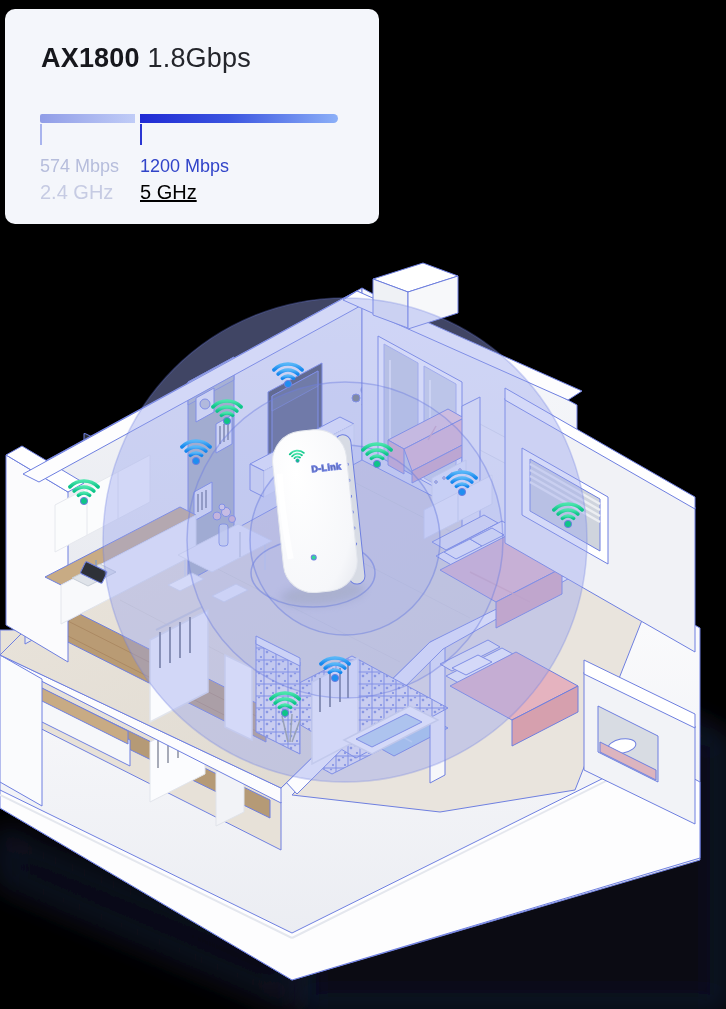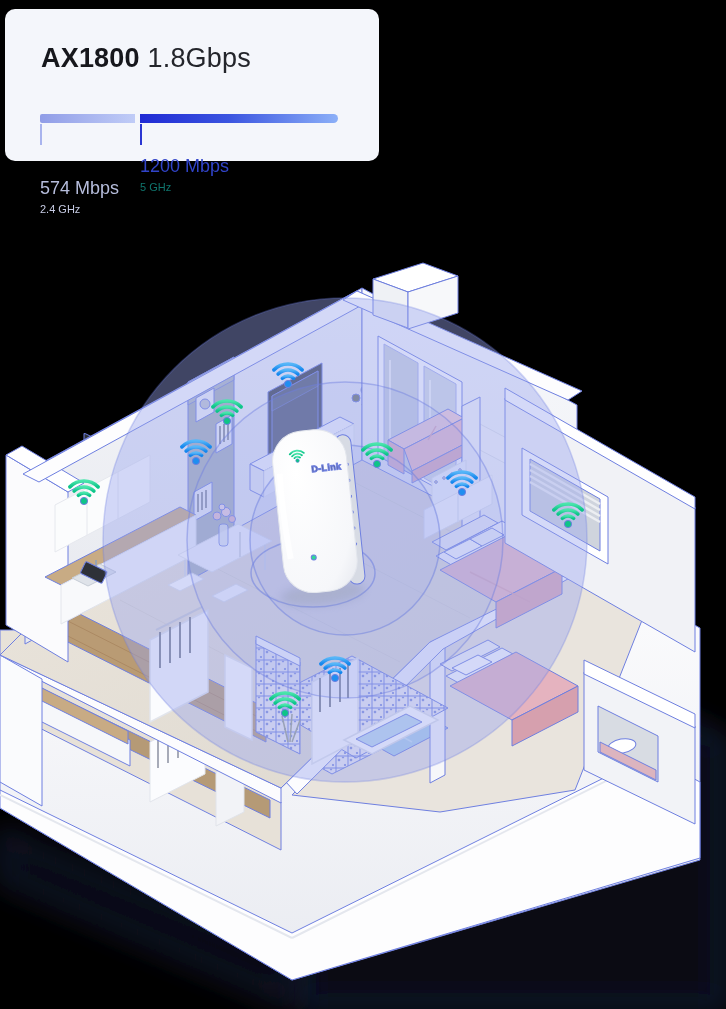--- a/index.html
+++ b/index.html
@@ -1,36 +1,36 @@
 <!DOCTYPE html>
 <html><head>
 <meta charset="utf-8">
 <style>
   html,body{margin:0;padding:0;background:#000;}
   #stage{position:relative;width:726px;height:1009px;background:#000;overflow:hidden;
          font-family:"Liberation Sans","DejaVu Sans",sans-serif;}
   
-  .spec-card{position:absolute;left:5px;top:9px;width:374px;height:152px;
+  .spec-card{position:absolute;left:5px;top:9px;width:374px;height:215px;
              border-radius:10px;}
   .spec-title{position:absolute;left:36px;top:34px;font-size:27px;color:#23252b;
               letter-spacing:.2px;white-space:nowrap;}
   .spec-title .model{font-weight:700;color:#16171c;}
   .bar-wrap{position:absolute;left:35px;top:105px;width:300px;height:100px;}
   .bar-row{position:absolute;left:0;top:0;height:9px;width:300px;}
   .bar-seg{position:absolute;top:0;height:9px;}
   .seg-2g{border-radius:2px 0 0 2px;}
   .seg-5g{border-radius:0 5px 5px 0;}
   .tick{position:absolute;top:10px;width:2px;height:21px;}
   .band-col{position:absolute;top:42px;white-space:nowrap;}
   .band-speed{font-size:18px;line-height:1.15;}
-  .band-name{font-size:11px;margin-top:4px;}
-  .b2g .band-speed{color:#b6bddc;font-weight:400;margin-top:22px;}
+  .band-name{font-size:20px;margin-top:4px;}
+  .b2g .band-speed{color:#b6bddc;font-weight:400;}
   .b2g .band-name{color:#c6cbe3;}
   .b5g .band-speed{color:#3144c9;font-weight:400;}
-  .b5g .band-name{color:#0f766e;}
+  .b5g .band-name{color:#000000;text-decoration:underline;}
   svg{display:block;}
 </style>
 </head>
 <body>
 
 <div id="stage">
 
   <svg width="726" height="1009" viewBox="0 0 726 1009" stroke="#6e7fe0">
     <defs>
       <linearGradient id="wallL" x1="0" y1="0" x2="0" y2="1">

